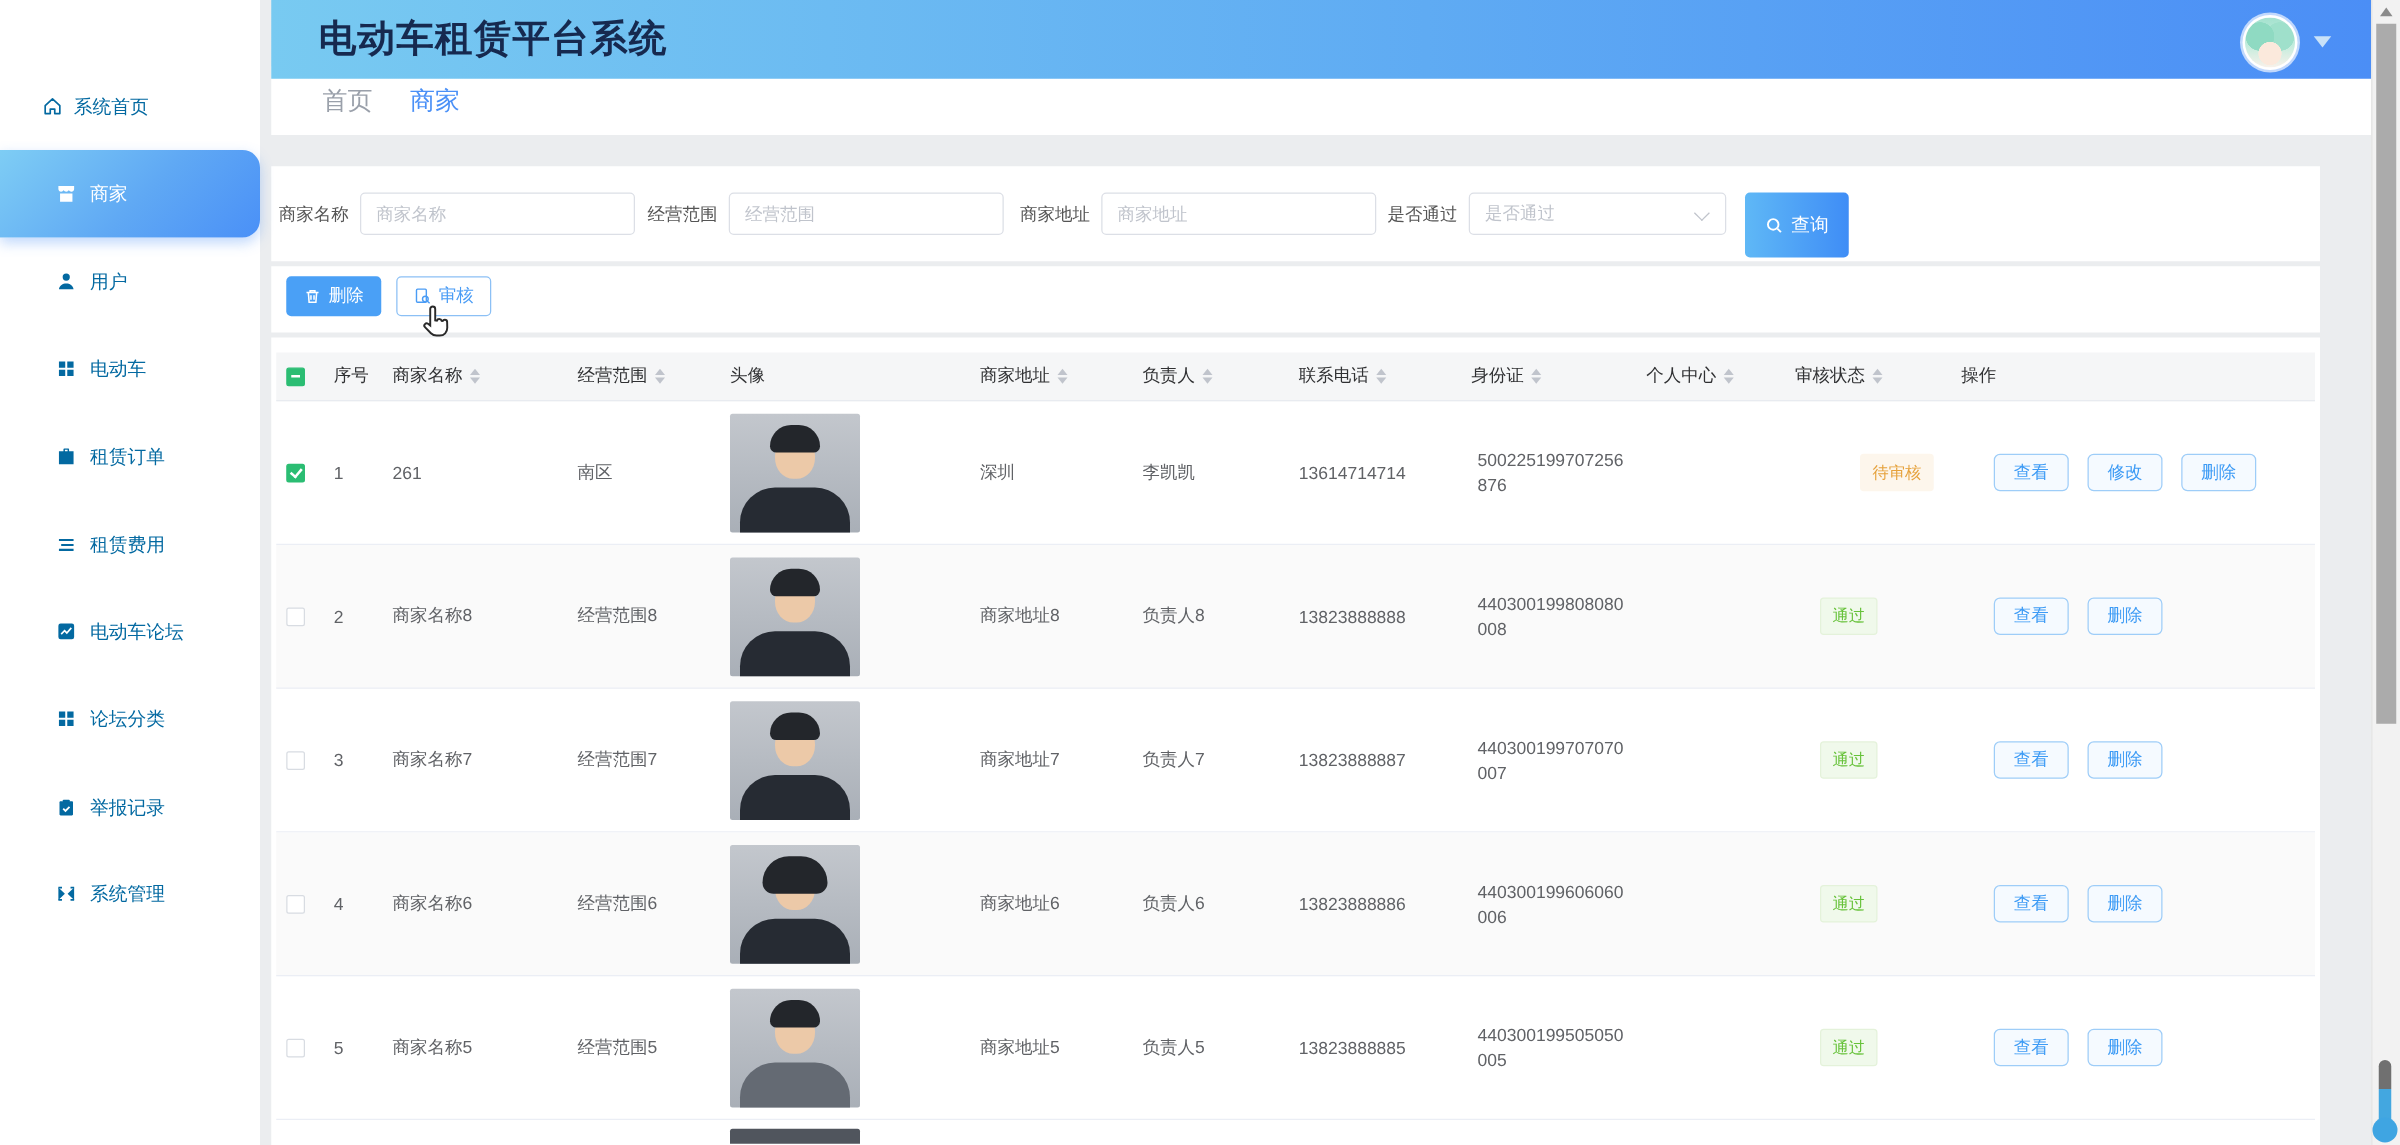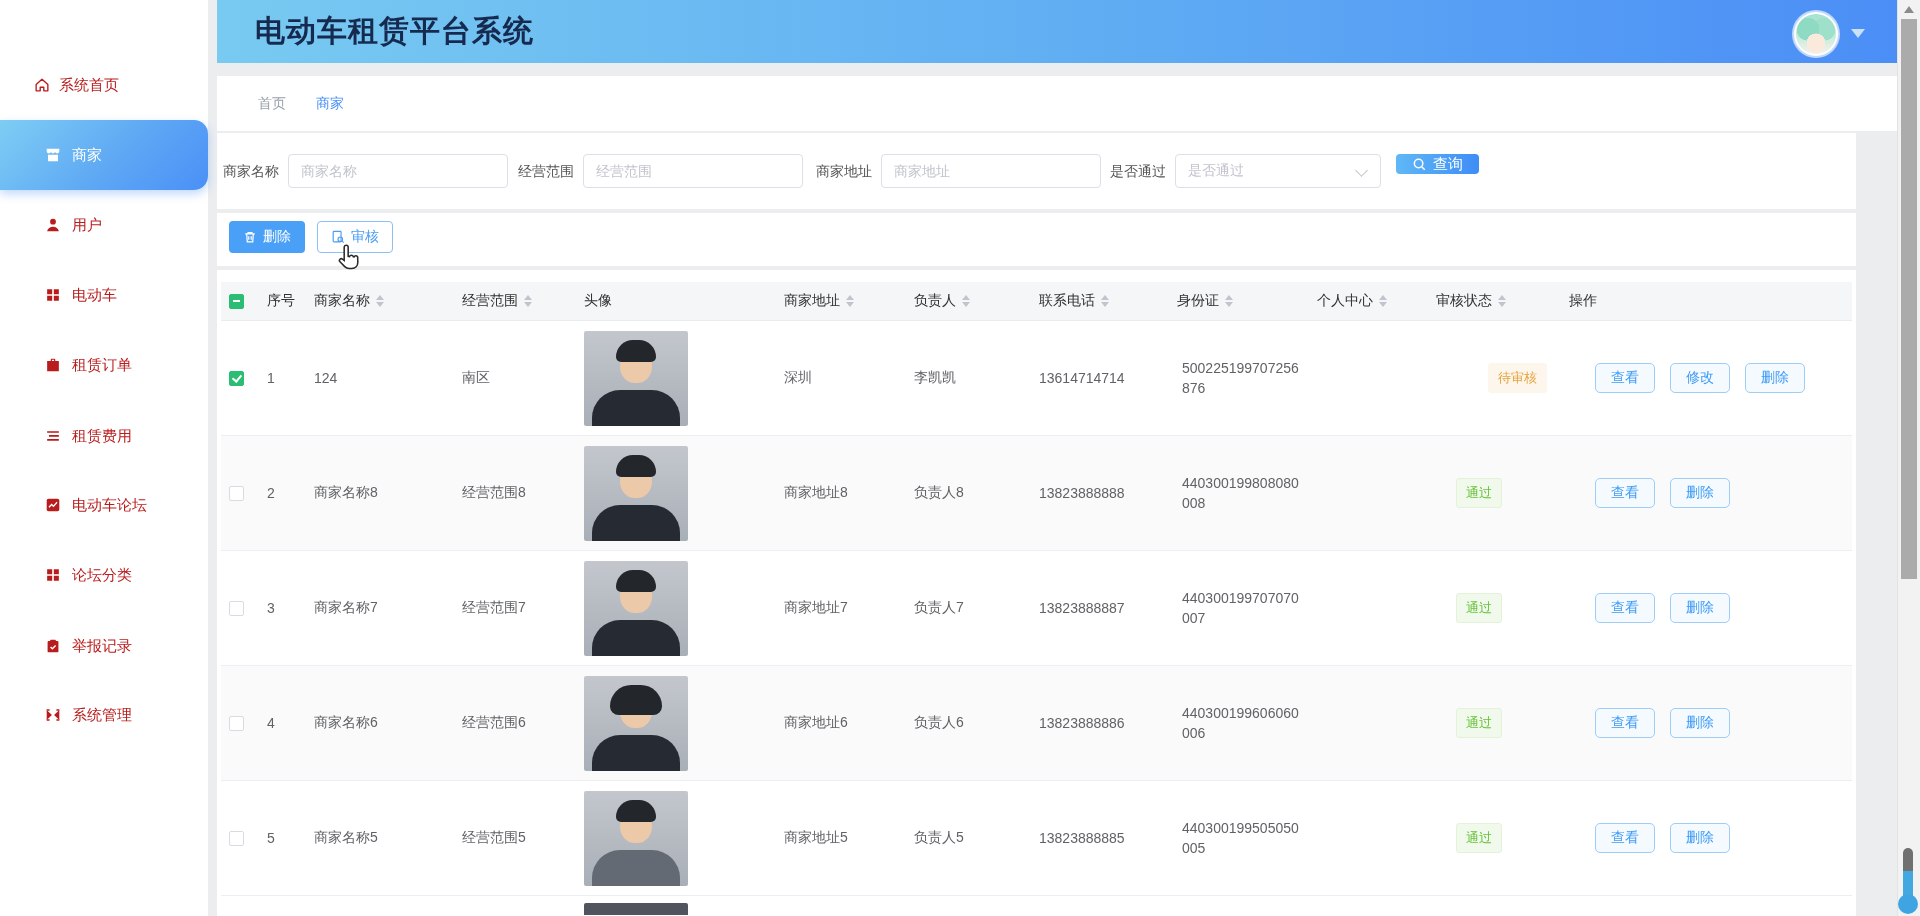--- a/index.html
+++ b/index.html
@@ -5,21 +5,21 @@
   html,body{margin:0;padding:0;}
   body{
     width:1920px;height:916px;position:relative;overflow:hidden;
     background:#ebedef;
     font-family:"Liberation Sans","DejaVu Sans",sans-serif;
     -webkit-font-smoothing:antialiased;
   }
   
   .sidebar{position:absolute;left:0;top:0;width:208px;height:916px;background:#fff;z-index:2;}
   .side-item{position:absolute;left:0;width:208px;height:40px;display:flex;align-items:center;gap:10px;
-    color:#b91c1c;font-size:15px;padding-left:44px;box-sizing:border-box;cursor:pointer;}
+    color:#0369a1;font-size:15px;padding-left:44px;box-sizing:border-box;cursor:pointer;}
   .side-item.top-level{padding-left:33px;gap:8px;}
   .side-item .icn{width:18px;height:18px;display:flex;align-items:center;justify-content:center;flex:none;}
   .side-item svg{display:block;}
   .side-item.active{height:70px;border-radius:0 14px 14px 0;color:#fff;
     background:linear-gradient(135deg,#7ecdf4 0%,#5fa8f4 55%,#4a90f7 100%);
     box-shadow:0 4px 10px rgba(74,144,247,.35);}
   
   .main-header{position:absolute;left:217px;top:0;width:1680px;height:63px;
     background:linear-gradient(90deg,#78caf1 0%,#5fabf3 55%,#4b8ef6 100%);
     display:flex;align-items:center;z-index:1;}
@@ -28,38 +28,38 @@
     z-index:3;overflow:hidden;box-shadow:0 0 0 2px rgba(255,255,255,.65);cursor:pointer;}
   .avatar-img{position:absolute;inset:2px;border-radius:50%;
     background:
       radial-gradient(circle at 50% 72%, #fbe9dc 0 26%, rgba(0,0,0,0) 27%),
       radial-gradient(circle at 30% 38%, #8fdac2 0 30%, rgba(0,0,0,0) 31%),
       radial-gradient(circle at 70% 38%, #9fe0cb 0 30%, rgba(0,0,0,0) 31%),
       linear-gradient(180deg,#a5e2cf 0%,#c2ecdd 55%,#f8f1ea 100%);}
   .avatar-caret{position:absolute;left:1851px;top:29px;width:0;height:0;z-index:3;cursor:pointer;
     border-left:7px solid transparent;border-right:7px solid transparent;border-top:9px solid #c9e2f8;}
   
-  .breadcrumb{position:absolute;left:217px;top:76px;width:1680px;height:55px;background:#fff;
-    display:flex;align-items:center;padding-left:41px;box-sizing:border-box;gap:30px;font-size:14px;}
+  .breadcrumb{position:absolute;left:217px;top:53px;width:1680px;height:55px;background:#fff;
+    display:flex;align-items:center;padding-left:41px;box-sizing:border-box;gap:30px;font-size:20px;}
   .bc-home{color:#9aa0aa;cursor:pointer;}
   .bc-current{color:#4a90f7;cursor:pointer;}
   
   .card{position:absolute;left:217px;width:1639px;background:#fff;box-sizing:border-box;}
   .filter-card{top:133px;height:76px;padding:21px 0 0 6px;display:flex;align-items:flex-start;}
   .f-label{font-size:14px;color:#555;line-height:34px;white-space:nowrap;}
   .f-input{height:34px;width:220px;border:1px solid #dcdfe6;border-radius:4px;box-sizing:border-box;
     padding:0 12px;font-size:14px;color:#606266;outline:none;margin-left:9px;background:#fff;
     font-family:"Liberation Sans","DejaVu Sans",sans-serif;}
   .f-input::placeholder{color:#c0c4cc;}
   .f-select{position:relative;height:34px;width:206px;border:1px solid #dcdfe6;border-radius:4px;
     box-sizing:border-box;margin-left:9px;display:flex;align-items:center;padding-left:12px;
     font-size:14px;color:#c0c4cc;cursor:pointer;background:#fff;}
   .chev{position:absolute;right:14px;top:11px;width:8px;height:8px;
     border-right:1.5px solid #c0c4cc;border-bottom:1.5px solid #c0c4cc;transform:rotate(45deg);}
-  .search-btn{margin-left:15px;height:20px;padding:0 16px;border:none;border-radius:4px;cursor:pointer;
+  .search-btn{margin-left:15px;height:52px;padding:0 16px;border:none;border-radius:4px;cursor:pointer;
     background:linear-gradient(90deg,#5fb8f6,#3f8df6);color:#fff;font-size:15px;
     display:inline-flex;align-items:center;gap:6px;font-family:inherit;}
   .toolbar-card{top:213px;height:53px;padding:8px 0 0 12px;display:flex;gap:12px;}
   .btn-delete{height:32px;padding:0 14px;border:none;border-radius:4px;cursor:pointer;
     background:#4aa0f6;color:#fff;font-size:14px;display:inline-flex;align-items:center;gap:6px;font-family:inherit;}
   .btn-audit{height:32px;padding:0 13px;border:1px solid #8cc0f5;border-radius:4px;cursor:pointer;
     background:#fff;color:#4a9cf5;font-size:14px;display:inline-flex;align-items:center;gap:6px;font-family:inherit;}
   .table-card{top:270px;height:646px;padding:12px 4px 0 4px;overflow:hidden;}
   
   .thead{display:flex;align-items:center;height:38px;background:#f5f6f7;border-bottom:1px solid #e8ebf0;}
@@ -340,21 +340,21 @@
     <div class="hc c11" style="padding-left:0">
         <span>操作</span>
       </div>
   </div>
 
   <div class="trow">
     <div class="tc c0">
         <span class="cb green checked"></span>
       </div>
     <div class="tc c1">1</div>
-    <div class="tc c2">124</div>
+    <div class="tc c2">261</div>
     <div class="tc c3">南区</div>
     <div class="tc c4">
         <div class="photo">
           <span class="hair"></span>
         </div>
       </div>
     <div class="tc c5">深圳</div>
     <div class="tc c6">李凯凯</div>
     <div class="tc c7">13614714714</div>
     <div class="tc c8 idcell">

